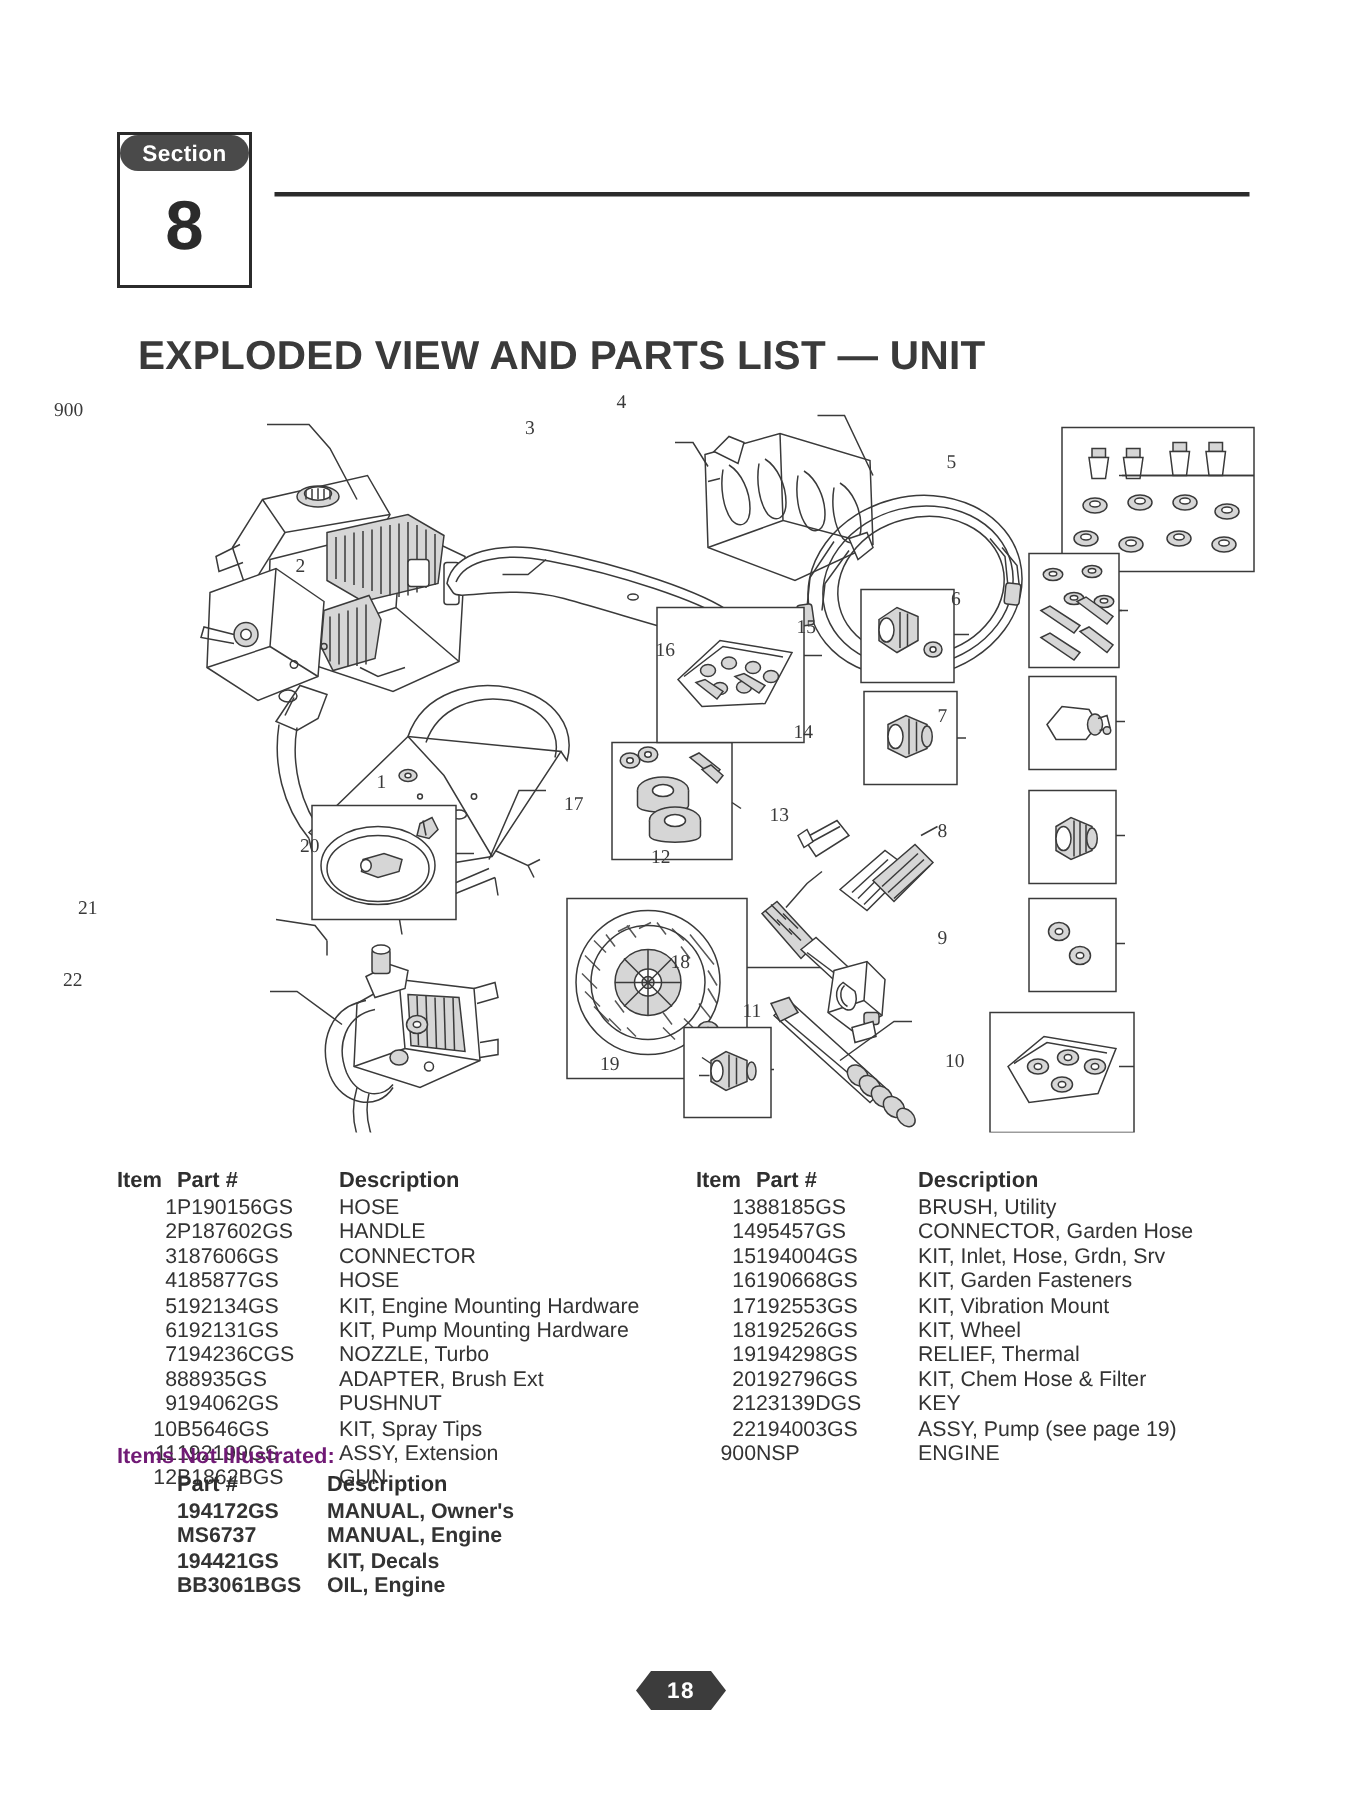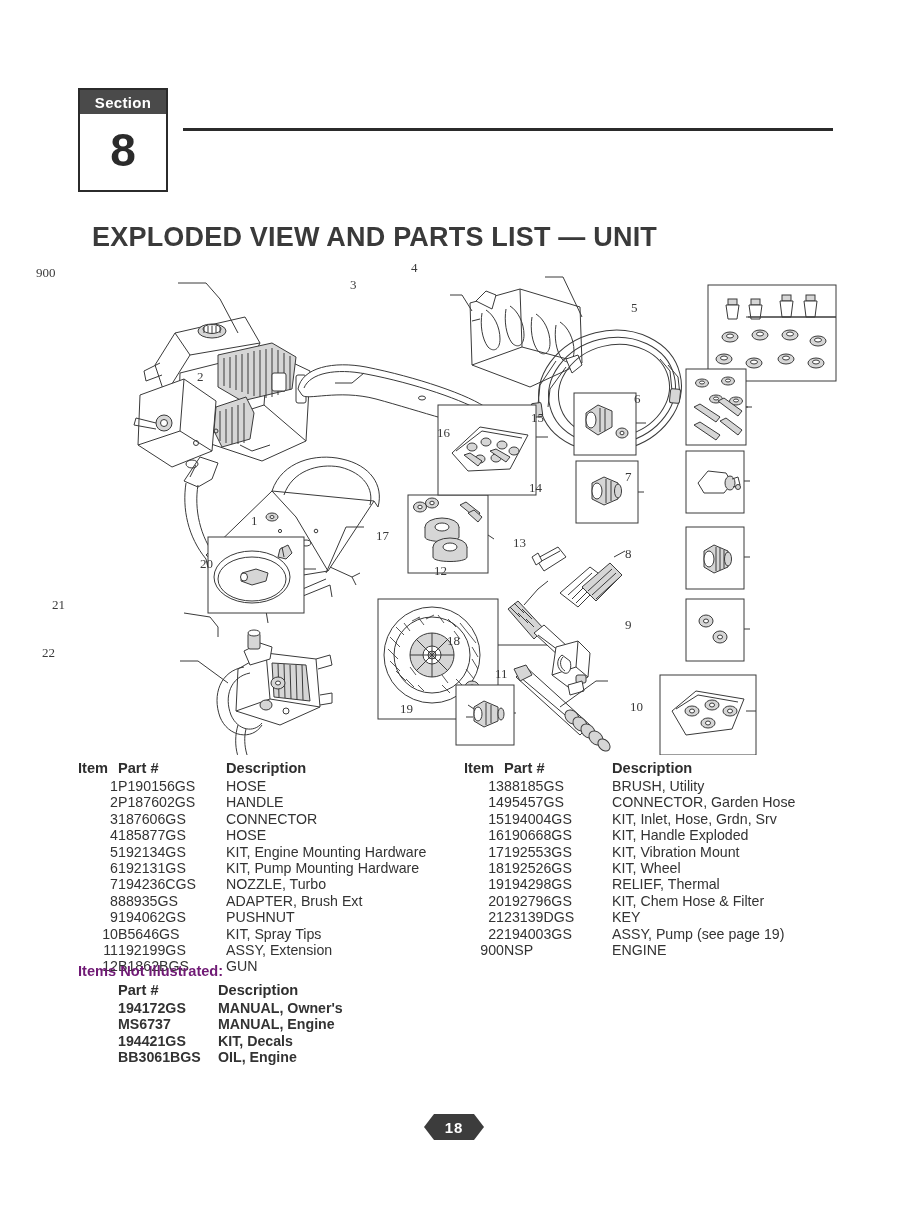--- a/index.html
+++ b/index.html
@@ -22,20 +22,21 @@
     width: 86px; height: 100px;
     border: 2px solid #2b2b2b;
     background: #ffffff;
   }
   .section-box .sec-band {
     height: 24px; background: #4a4a4a;
     color: #ffffff; font-size: 15px; font-weight: bold;
     letter-spacing: .3px;
     display: flex; align-items: center; justify-content: center;
     font-family: "Liberation Sans", sans-serif;
+    border-radius: 12px;
   }
   .section-box .sec-num {
     height: 72px; display: flex; align-items: center; justify-content: center;
     font-size: 46px; font-weight: bold; color: #2b2b2b;
     line-height: 1;
   }
 
   .header-title {
     position: absolute; left: 188px; top: 92px;
     font-size: 26px; font-weight: bold; color: #333333;
@@ -62,20 +63,21 @@
 
   
   .parts-area { position: absolute; left: 0; top: 760px; width: 906px; }
 
   table.parts {
     position: absolute;
     border-collapse: collapse;
     font-size: 14.2px;
     color: #333333;
     font-family: "Liberation Sans", sans-serif;
+    margin-top: 19px;
   }
   table.parts.left  { left: 78px;  top: 0; }
   table.parts.right { left: 464px; top: 0; }
 
   table.parts th {
     font-weight: bold; text-align: left; padding: 0 0 2px 0;
     font-size: 14.6px; color: #2e2e2e;
   }
   table.parts td { padding: 0; line-height: 16.4px; white-space: nowrap; }
 
@@ -695,21 +697,21 @@
           <td class="c-desc">CONNECTOR, Garden Hose</td>
         </tr>
         <tr>
           <td class="c-item">15</td>
           <td class="c-part">194004GS</td>
           <td class="c-desc">KIT, Inlet, Hose, Grdn, Srv</td>
         </tr>
         <tr>
           <td class="c-item">16</td>
           <td class="c-part">190668GS</td>
-          <td class="c-desc">KIT, Handle Exploded</td>
+          <td class="c-desc">KIT, Garden Fasteners</td>
         </tr>
         <tr>
           <td class="c-item">17</td>
           <td class="c-part">192553GS</td>
           <td class="c-desc">KIT, Vibration Mount</td>
         </tr>
         <tr>
           <td class="c-item">18</td>
           <td class="c-part">192526GS</td>
           <td class="c-desc">KIT, Wheel</td>

